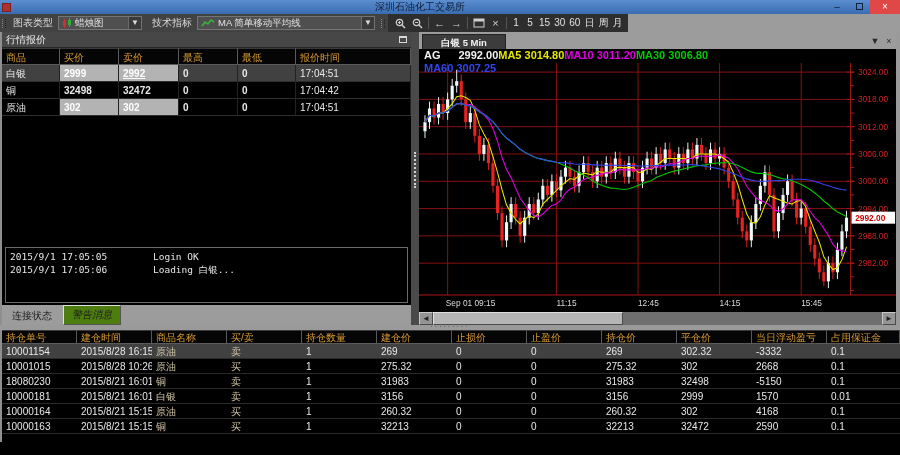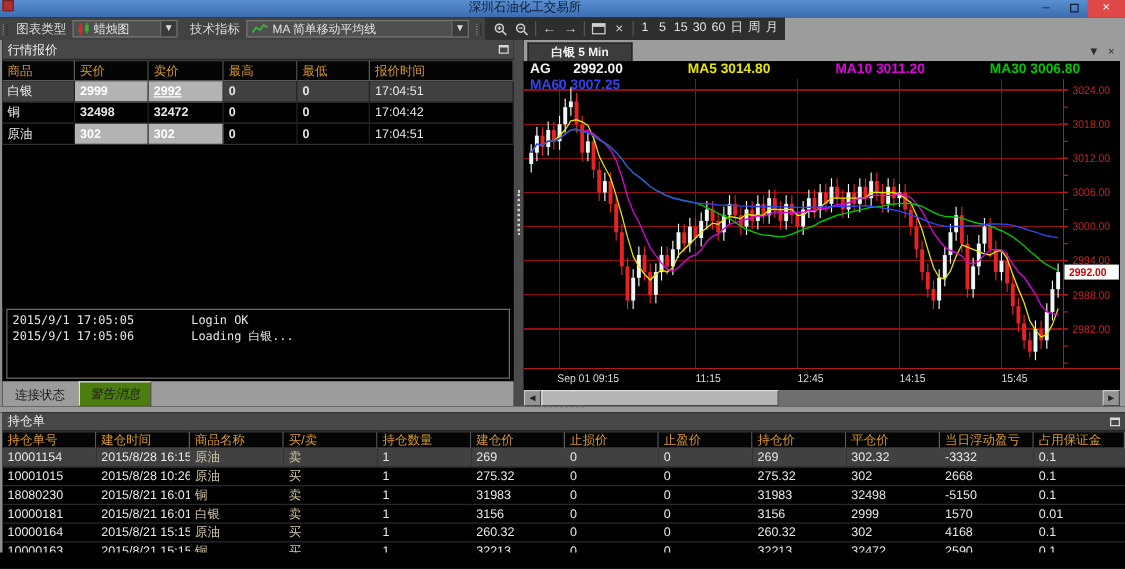--- a/index.html
+++ b/index.html
@@ -1,21 +1,21 @@
 <!DOCTYPE html>
 <html><head>
 <meta charset="utf-8">
 <style>
   * { margin:0; padding:0; box-sizing:border-box; }
   body { background:#6b6b6b; font-family:"Liberation Sans", sans-serif; }
   .window { width:900px; height:455px; position:relative; overflow:hidden; background:#000;
             font-family:"Liberation Sans", sans-serif; }
 
   
-  .titlebar { height:14px; background:linear-gradient(#5a8fd0,#3a6cb2); display:flex; align-items:flex-start; }
+  .titlebar { height:14px; background:linear-gradient(#5a8fd0,#3a6cb2); display:flex; align-items:center; }
   .app-icon { width:9px; height:9px; margin:0 3px 0 2px; background:#b03030; border:1px solid #7a1f1f; }
   .title { flex:1; text-align:center; font-size:10px; color:#101c33; line-height:14px; }
   .winbtns { display:flex; height:14px; }
   .wbtn { width:22px; text-align:center; font-size:10px; line-height:13px; color:#12213a; cursor:default; }
   .wbtn .mxbox { display:inline-block; width:7px; height:7px; border:1px solid #12213a; margin-top:3px; }
   .wbtn.close { width:30px; background:#e04848; color:#fff; font-size:10px; }
 
   
   .menubar { height:13px; background:linear-gradient(90deg,#3c3c3c 0,#3c3c3c 450px,#9c9c9c 450px,#9c9c9c 100%);
              display:flex; align-items:center; font-size:10px; color:#d6d6d6; }
@@ -73,21 +73,21 @@
   .charttabs { height:17px; background:#9c9c9c; display:flex; align-items:flex-end; }
   .ctab { height:15px; background:#3c3c3c; color:#f2f2f2; font-size:9.5px; font-weight:bold; padding:0 18px;
           line-height:15px; margin-left:3px; border:1px solid #222; border-bottom:none; }
   .ctabspacer { flex:1; }
   .ctabicon { width:14px; text-align:center; font-size:9px; color:#2a2a2a; line-height:16px; }
   .chartbody { flex:1; position:relative; background:#000; overflow:hidden; }
   .chartinfo { position:absolute; left:5px; top:0; z-index:2; font-size:11px; font-weight:bold; line-height:13px;
                white-space:nowrap; }
   .ci-row { display:flex; }
   .ci-sym { color:#f2f2f2; } .ci-last { color:#f2f2f2; margin-left:18px; }
-  .ci-ma { margin-left:52px; }
+  .ci-ma { }
   .chartsvg { position:absolute; inset:0; width:100%; height:100%; }
   .chartscroll { height:13px; background:#7a7a7a; display:flex; align-items:center; }
   .scr-arrow { width:14px; height:13px; background:#949494; border:1px solid; border-color:#c8c8c8 #4a4a4a #4a4a4a #c8c8c8;
                font-size:8px; color:#222; text-align:center; line-height:11px; }
   .scr-track { flex:1; height:13px; background:#6f6f6f; position:relative; }
   .scr-thumb { position:absolute; left:0; top:0; width:190px; height:13px; background:#b5b5b5;
                border:1px solid; border-color:#dedede #4a4a4a #4a4a4a #dedede; }
 
   
   .hsplit { height:5px; background:#9a9a9a; text-align:center; line-height:4px; color:#4f4f4f; font-size:7px;
@@ -513,24 +513,20 @@
           <span class="scr-thumb"></span>
         </span>
         <span class="scr-arrow">►</span>
       </div>
     </div>
   </div>
 
   <div class="hsplit">·········</div>
 
   <div class="positions">
-    <div class="panelheader" style="height:15px">
-      <span class="ph-title">持仓单</span>
-      <span class="boxicon"></span>
-    </div>
     <div class="pgrid" id="posTable">
         <div class="ph">持仓单号</div>
         <div class="ph">建仓时间</div>
         <div class="ph">商品名称</div>
         <div class="ph">买/卖</div>
         <div class="ph">持仓数量</div>
         <div class="ph">建仓价</div>
         <div class="ph">止损价</div>
         <div class="ph">止盈价</div>
         <div class="ph">持仓价</div>

